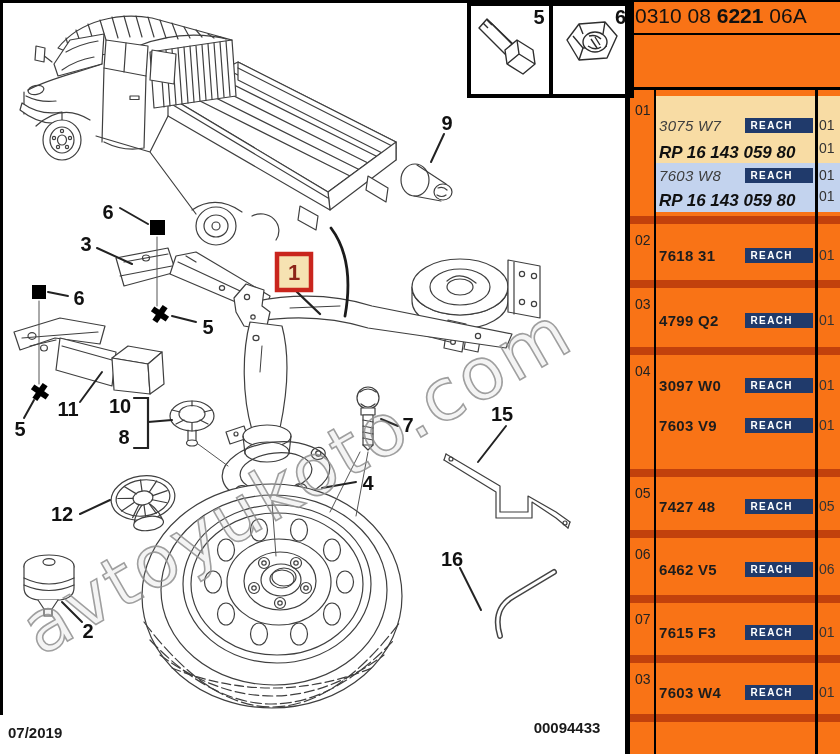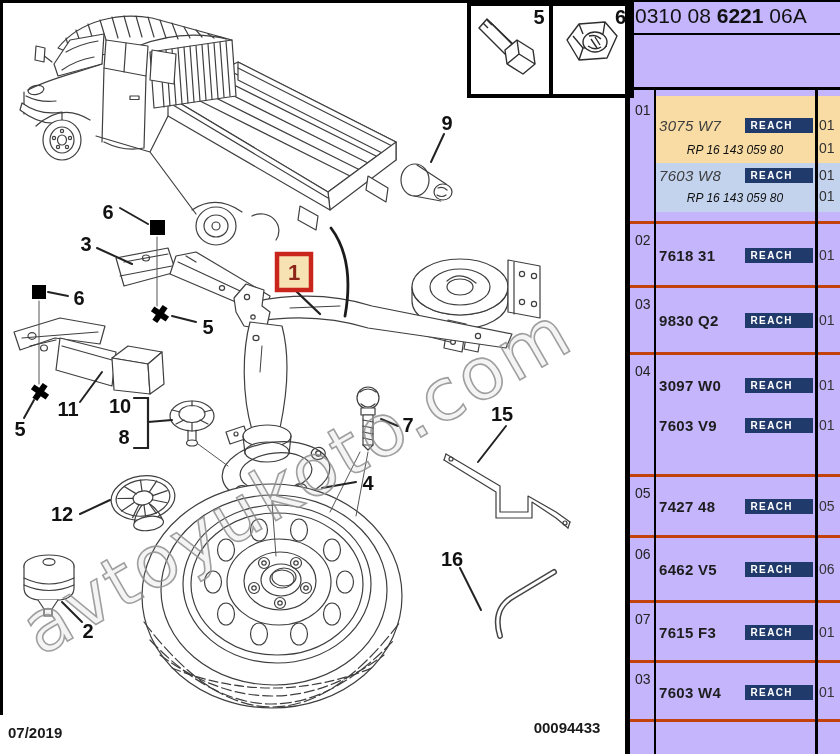--- a/index.html
+++ b/index.html
@@ -16,43 +16,43 @@
              pointer-events:none;z-index:4;opacity:.85;}
   #inset-box{position:absolute;left:467px;top:2px;width:159px;height:88px;background:#fff;
              border:4px solid #000;display:flex;z-index:3;}
   .inset-cell{position:relative;width:50%;height:100%;}
   .inset-cell.first{border-right:4px solid #000;}
   .inset-num{position:absolute;top:0px;right:4px;font-size:20px;font-weight:bold;color:#111;}
   .footer-txt{position:absolute;font-size:15px;font-weight:bold;color:#1a1a1a;z-index:5;}
   #footer-date{left:8px;top:724px;}
   #footer-code{left:512px;top:719px;width:110px;text-align:center;}
   
-  #right-panel{position:absolute;left:627px;top:0;width:213px;height:754px;background:#c4b5fd;}
+  #right-panel{position:absolute;left:627px;top:0;width:213px;height:754px;background:#f97316;}
   #rp-border{position:absolute;left:-2px;top:0;width:5px;height:754px;background:#000;z-index:6;}
   #doc-header{position:absolute;left:3px;top:0;width:210px;height:29px;border-top:2px solid #000;
               border-bottom:2px solid #000;font-size:21px;color:#111;padding-left:5px;
               padding-top:2px;white-space:nowrap;}
   #doc-header .b{font-weight:bold;}
   #ptable{position:absolute;left:3px;top:87px;width:210px;bottom:0;border-top:3px solid #000;}
   .vline{position:absolute;top:0;bottom:0;background:#000;z-index:5;}
   #vline-thin{left:24px;width:2px;}
   #vline-thick{left:185px;width:3px;}
-  .trow{position:relative;border-bottom:3px solid #c2410c;box-sizing:border-box;z-index:1;}
+  .trow{position:relative;border-bottom:8px solid #c2410c;box-sizing:border-box;z-index:1;}
   .rnum{position:absolute;top:8px;left:5px;font-size:14px;color:#222;}
   .pline{position:absolute;left:29px;width:154px;display:flex;align-items:center;
          justify-content:space-between;height:18px;}
   .pnum{font-size:15px;font-weight:bold;color:#1d1d1d;letter-spacing:.3px;white-space:nowrap;}
   .reach{background:#203A6B;color:#fff;font-size:10px;font-weight:bold;letter-spacing:1.4px;
          padding:2px 20px 2px 5px;line-height:11px;}
   .qty{position:absolute;left:189px;width:20px;font-size:14px;color:#333;}
   
   .v-bg{position:absolute;left:26px;right:0;}
   .pnum.italic{font-style:italic;font-weight:normal;color:#3d3d3d;}
-  .rpline{position:absolute;left:29px;width:152px;text-align:center;font-size:12px;
-          font-style:italic;font-weight:normal;color:#101010;white-space:nowrap;}
+  .rpline{position:absolute;left:29px;width:152px;text-align:left;font-size:17px;
+          font-style:italic;font-weight:bold;color:#101010;white-space:nowrap;}
   svg text{font-family:"Liberation Sans",sans-serif;}
 </style>
 </head>
 <body>
 
 <div id="stage">
 
   <div id="left-panel">
     <div id="diagram-frame"></div>
 
@@ -403,21 +403,21 @@
         <div class="pline" style="top:22px">
           <span class="pnum">7618 31</span>
           <span class="reach">REACH</span>
         </div>
         <div class="qty" style="top:23px">01</div>
       </div>
 
       <div class="trow" style="height:67px">
         <div class="rnum">03</div>
         <div class="pline" style="top:23px">
-          <span class="pnum">9830 Q2</span>
+          <span class="pnum">4799 Q2</span>
           <span class="reach">REACH</span>
         </div>
         <div class="qty" style="top:24px">01</div>
       </div>
 
       <div class="trow" style="height:122px">
         <div class="rnum">04</div>
         <div class="pline" style="top:21px">
           <span class="pnum">3097 W0</span>
           <span class="reach">REACH</span>

